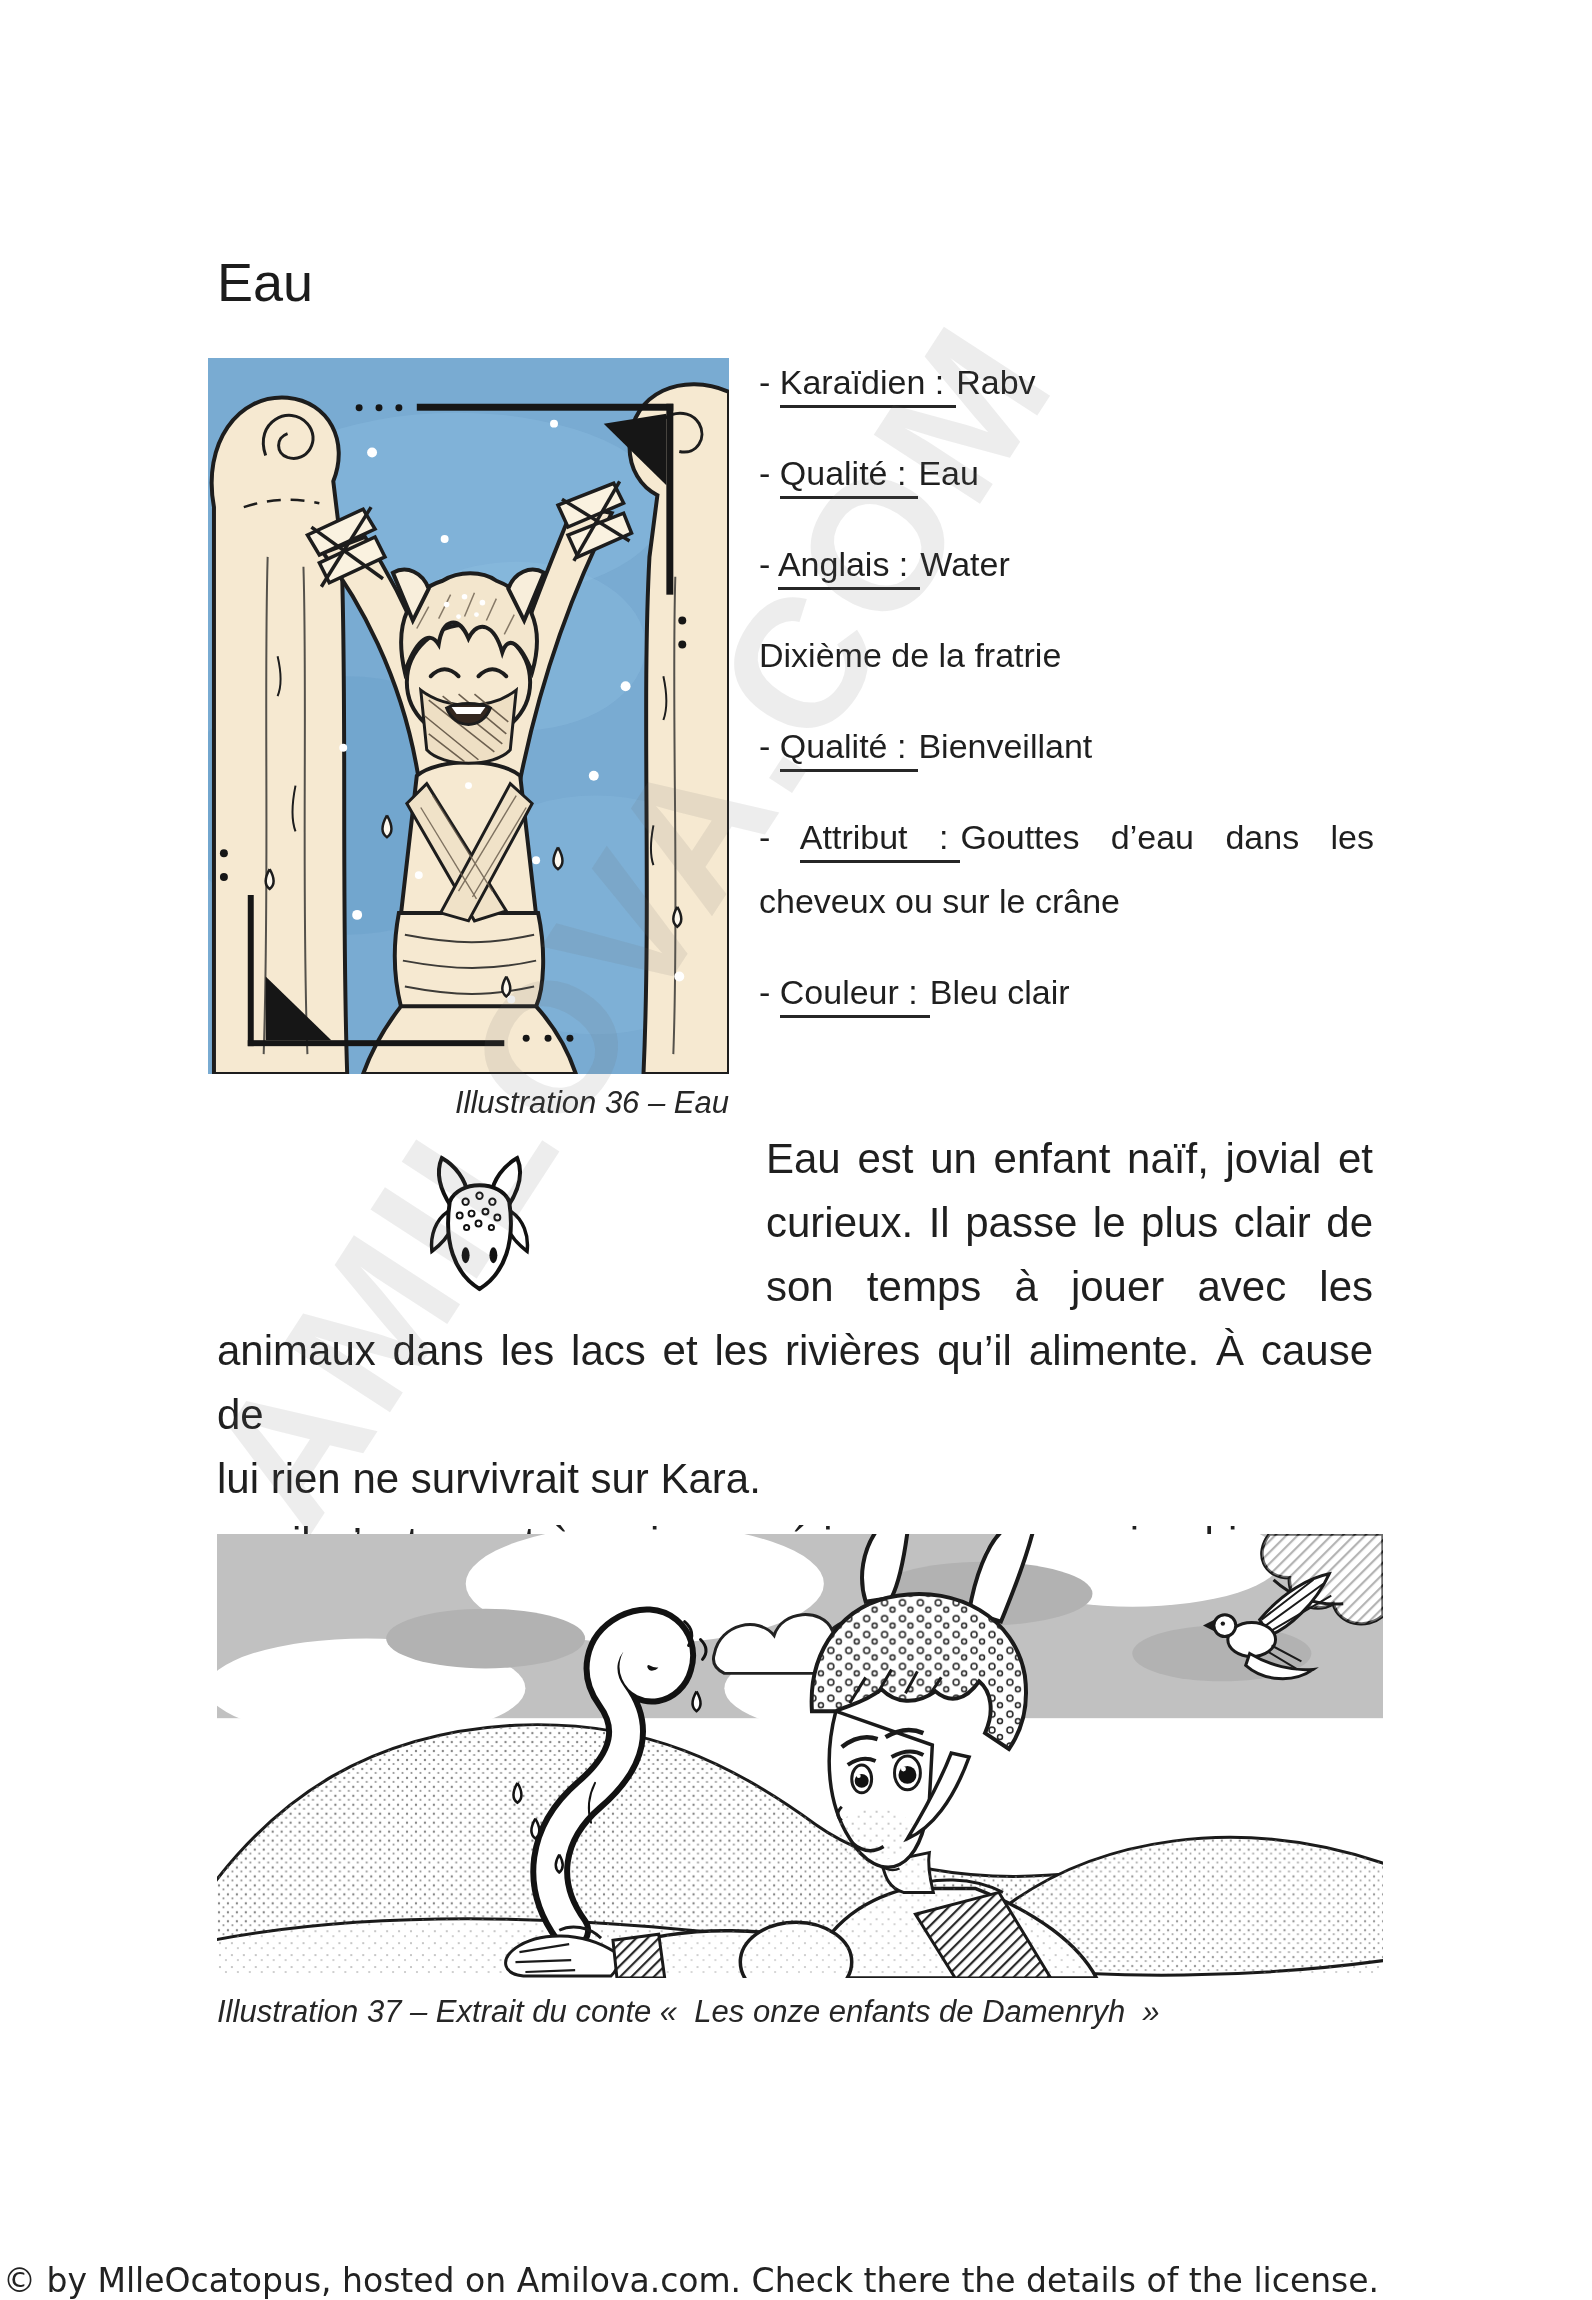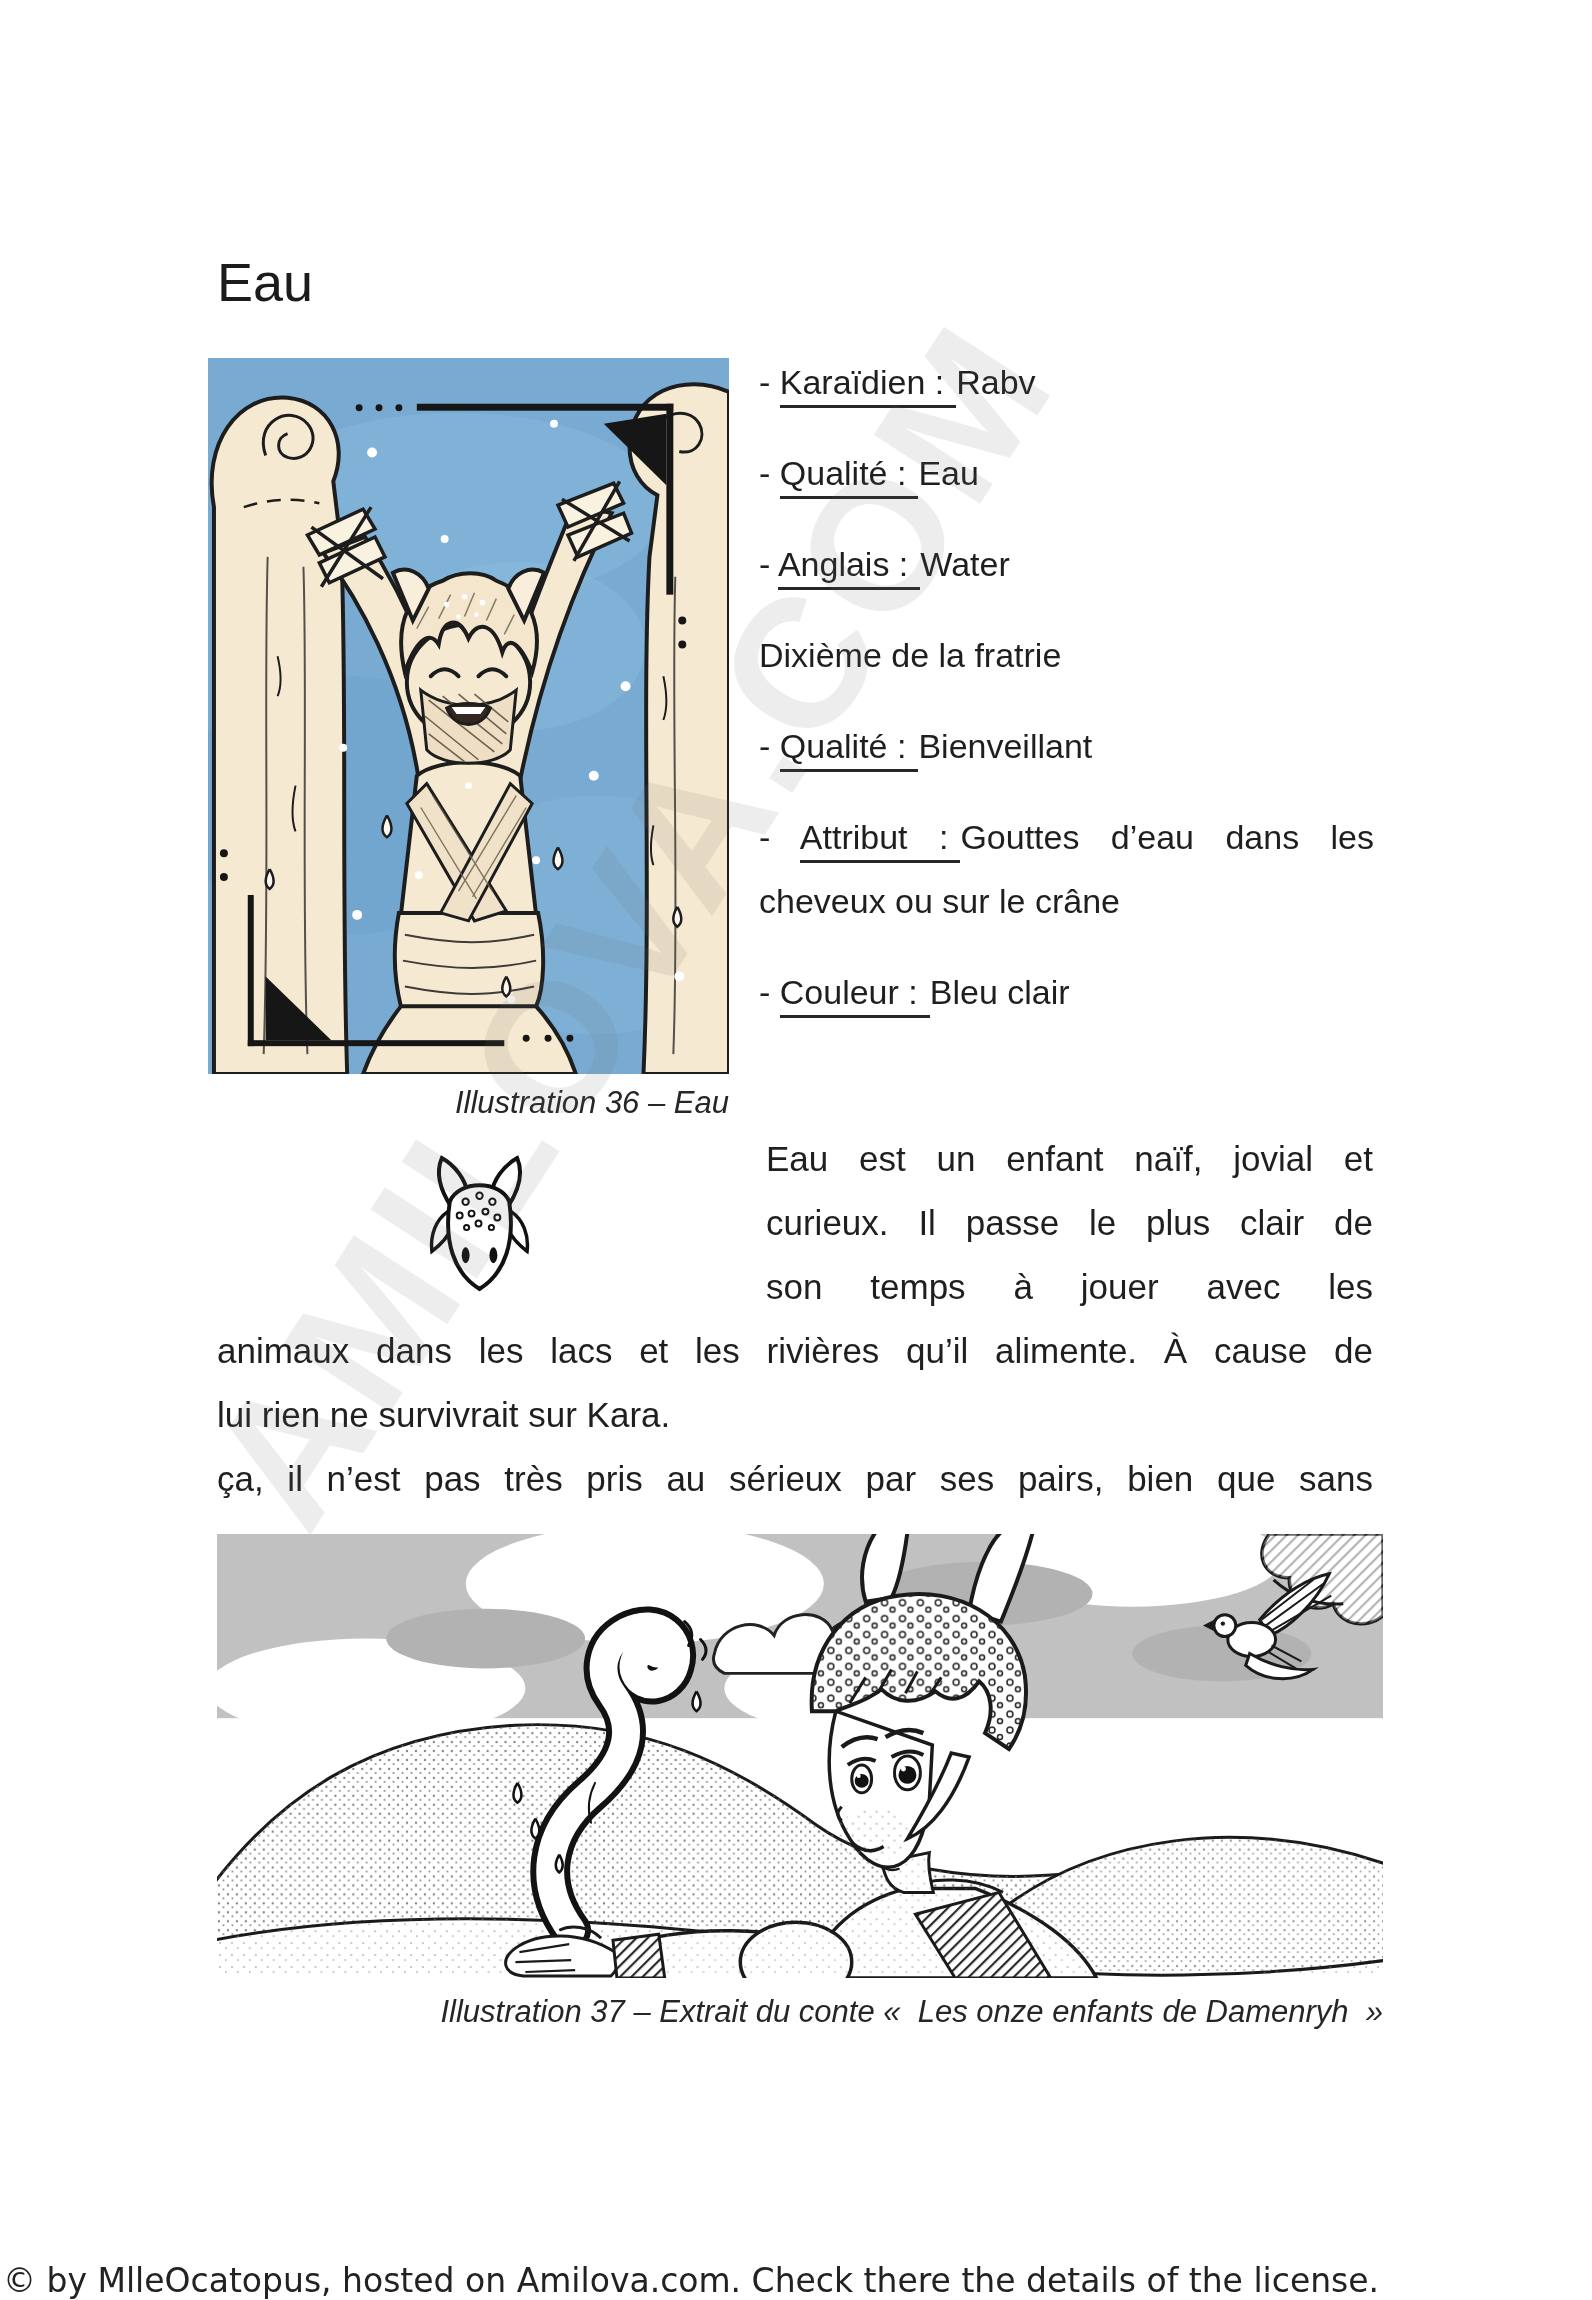--- a/index.html
+++ b/index.html
@@ -27,32 +27,32 @@
   }
   .entry { line-height:64px; margin-bottom:27px; text-align:justify; }
   .entry .u { border-bottom:3px solid #262626; padding-bottom:4px; padding-right:12px;margin-top:39px; }
   .entry .u:empty { border-bottom:none; padding:0; }
   .head-icon {
     position:absolute; left:422px; top:1150px; width:115px; height:151px;
   }
   .head-icon svg { width:100%; height:100%; display:block; }
   .para {
     position:absolute; left:217px; top:1127px; width:1156px;
-    font-size:35px; color:#1f1f1f;
+    font-size:42px; color:#1f1f1f;
   }
   .para .line { line-height:64px; white-space:nowrap; }
   .para .l-ind  { margin-left:549px; text-align:justify; text-align-last:justify; white-space:normal; }
   .para .l-just { text-align:justify; text-align-last:justify; white-space:normal; }
   .panel {
     position:absolute; left:217px; top:1534px; width:1166px; height:444px;
   }
   .panel svg { width:100%; height:100%; display:block; }
   .caption-37 {
     position:absolute; left:217px; top:1994px; width:1166px;
-    text-align:right; font-style:italic; font-size:31px; color:#262626;
+    text-align:left; font-style:italic; font-size:31px; color:#262626;
   }
   .footer {
     position:absolute; left:3px; top:2261px;
     font-family:"DejaVu Sans", sans-serif; font-size:33px; color:#222222;
   }
   .watermark {
     position:absolute; left:254px; top:1398px;
     transform-origin:left center; transform:rotate(-57deg);
     font-size:184px; font-weight:700; letter-spacing:6px; white-space:nowrap;
     color:rgba(105,105,105,0.12); z-index:6; pointer-events:none;

